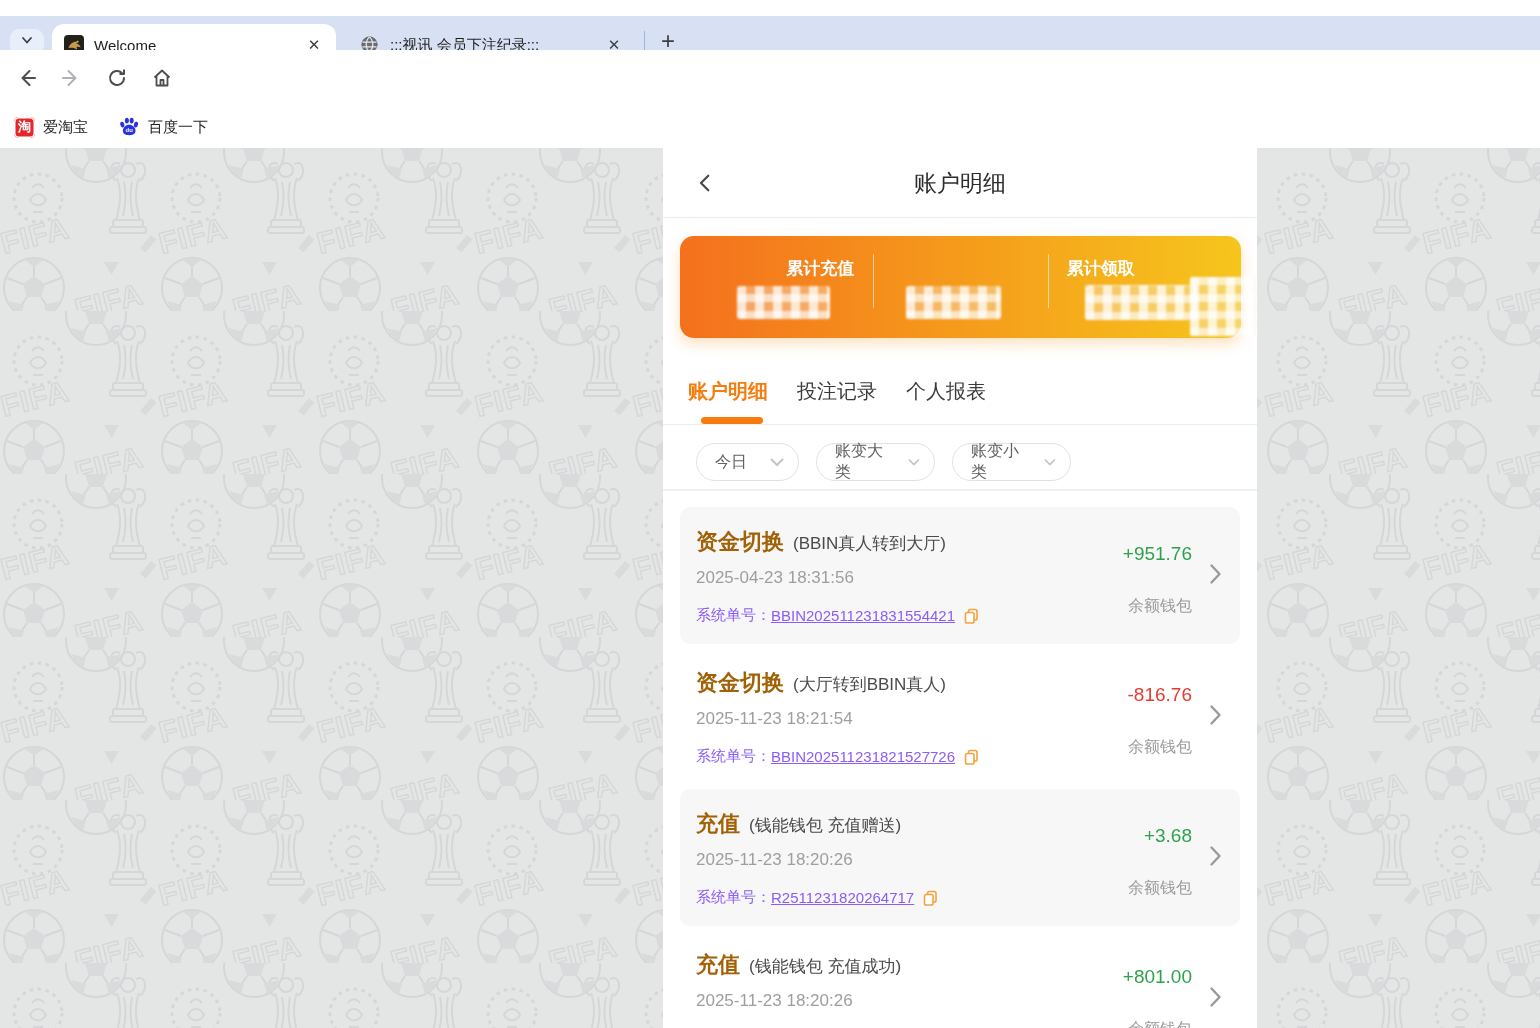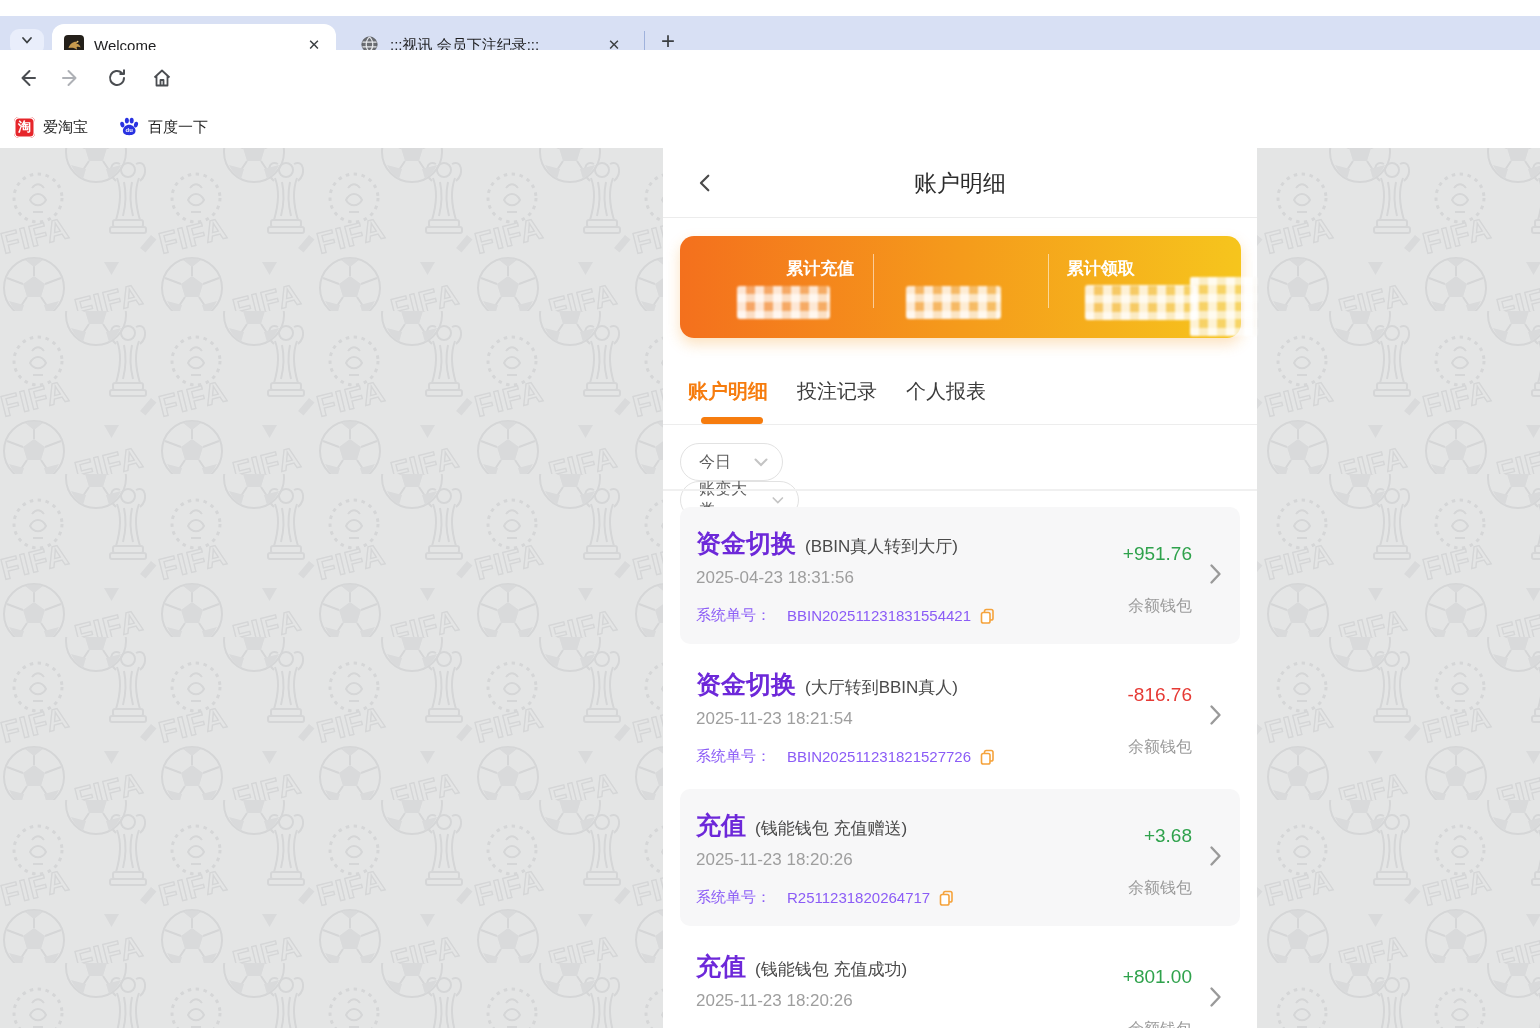--- a/index.html
+++ b/index.html
@@ -66,37 +66,37 @@
   .censor.c2 { left:243px; top:138px; width:95px;  height:33px; }
   .censor.c3 { left:422px; top:137px; width:112px; height:35px; }
   .censor.spill { left:527px; top:129px; width:67px; height:59px; border-radius:2px; }
 
   .ptabs { position:absolute; left:25px; top:230px; display:flex; }
   .ptab { font-size:20px; color:#3b3b3b; margin-right:29px; cursor:pointer; }
   .ptab.active { color:#f67c0e; font-weight:bold; }
   .ptab-underline { position:absolute; left:38px; top:269px; width:62px; height:7px; border-radius:4px; background:#f67c0e; }
   .ptabs-border { position:absolute; left:0; top:276px; width:594px; height:1px; background:#ededed; }
 
-  .filters { position:absolute; left:17px; top:295px; display:flex;flex-direction:column; }
+  .filters { position:absolute; left:33px; top:295px; display:flex; }
   .filter-pill { height:38px; border:1px solid #e2e2e2; border-radius:19px; background:#fff;
     display:flex; align-items:center; justify-content:space-between; padding:0 14px 0 18px;
     color:#5f5f5f; font-size:16px; margin-right:17px; cursor:pointer; }
   .filter-pill.w1 { width:103px; } .filter-pill.w2 { width:119px;gap:20px; }
   .filters-border { position:absolute; left:0; top:341px; width:594px; height:2px; background:#f0f0f0; }
 
   .records { position:absolute; left:17px; top:359px; width:560px; }
   .record { position:relative; width:560px; height:137px; border-radius:10px; margin-bottom:4px; cursor:pointer; }
   .record.odd { background:#f7f7f8; }
   .record.even { background:#ffffff; }
   .rec-titleline { position:absolute; left:16px; top:20px; white-space:nowrap; }
-  .rec-type { font-weight:bold; color:#6d28d9; font-size:25px; }
+  .rec-type { font-weight:bold; color:#a16207; font-size:22px; }
   .rec-sub { margin-left:9px; font-size:17px; color:#4a4a4a; }
   .rec-date { position:absolute; left:16px; top:61px; font-size:17px; color:#9e9e9e; }
   .rec-order { position:absolute; left:16px; top:99px; font-size:15px; color:#8b5cf6; display:flex; align-items:center; }
-  .rec-order .no { margin-left:16px; }
+  .rec-order .no { margin-left:0;text-decoration:underline; }
   .copy-btn { margin-left:9px; display:flex; align-items:center; cursor:pointer; }
   .rec-amount { position:absolute; right:48px; top:36px; font-size:19px; font-weight:500; }
   .rec-amount.pos { color:#2fa24c; }
   .rec-amount.neg { color:#e63a35; }
   .rec-chevron { position:absolute; right:18px; top:56px; }
   .rec-wallet { position:absolute; right:48px; top:81px; font-size:16px; color:#9b9b9b;margin-top:8px; }
 </style>
 </head>
 <body>
 

